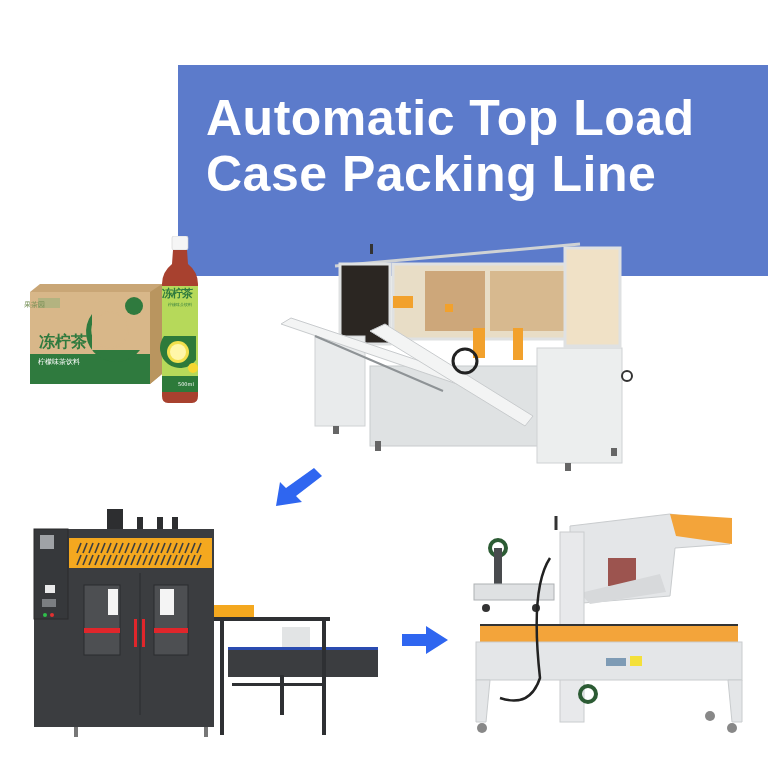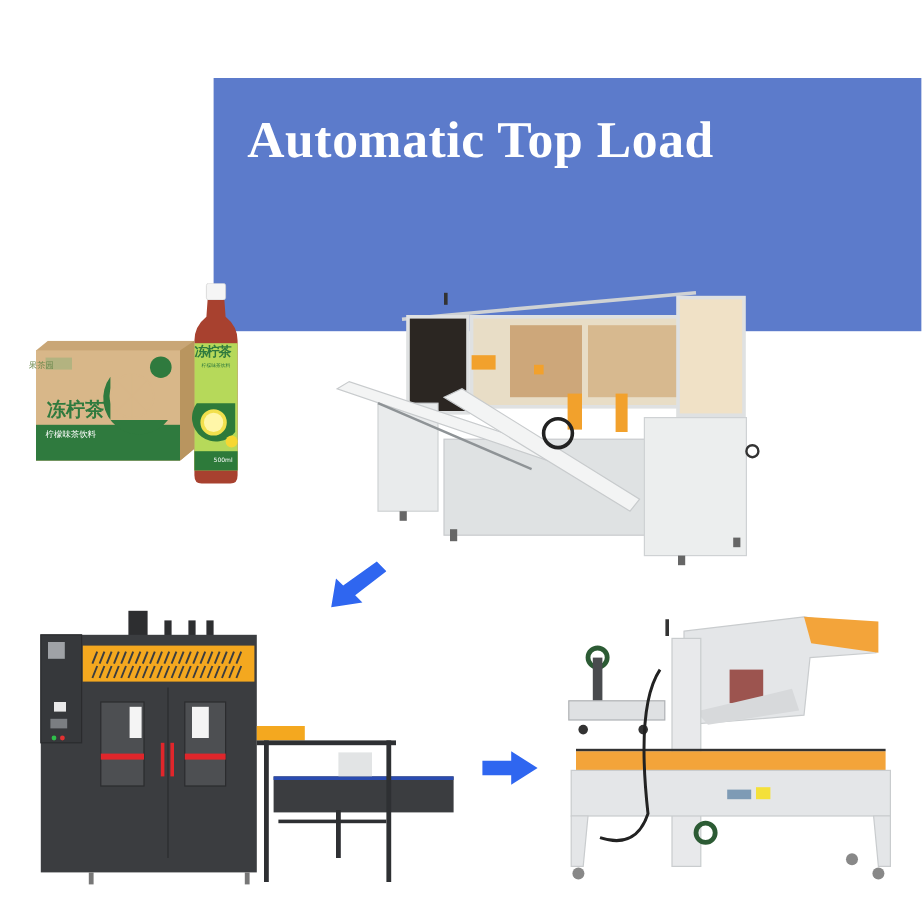--- a/index.html
+++ b/index.html
@@ -1,28 +1,29 @@
 <!DOCTYPE html>
 <html><head>
 <meta charset="utf-8">
 <style>
   html, body { margin:0; padding:0; }
   body { width:768px; height:768px; background:#ffffff; position:relative; overflow:hidden; font-family:"DejaVu Sans", sans-serif; }
   .abs { position:absolute; }
   .banner { left:178px; top:65px; width:590px; height:211px; background:#5c7bcb; }
-  .title { left:206px; top:90px; color:#ffffff; font-family:Liberation Serif, serif; font-weight:bold; font-size:43px; line-height:56px; letter-spacing:0.5px; }
+  .title { left:206px; top:90px; color:#ffffff; font-family:Liberation Sans, sans-serif; font-weight:bold; font-size:50px; line-height:56px; letter-spacing:0.5px; }
   .title div { white-space:nowrap; }
   svg { display:block; }
 </style>
 </head>
 <body>
 
 <div class="abs banner"></div>
 <div class="abs title">
   <div>Automatic Top Load</div>
+  <div>Case Packing Line</div>
 </div>
 
 <div class="abs" style="left:30px;top:284px;width:132px;height:100px;">
   <svg width="132" height="100" viewBox="0 0 132 100">
     <polygon points="0,8 10,0 132,0 132,90 120,100 0,100" fill="#c9a676"></polygon>
     <rect x="0" y="8" width="120" height="92" fill="#d8b789"></rect>
     <polygon points="120,8 132,0 132,90 120,100" fill="#b9955f"></polygon>
     <rect x="0" y="70" width="120" height="30" fill="#2f7a3e"></rect>
     <path d="M62,30 A28,28 0 1,0 110,66 L62,66 Z" fill="#2f7a3e"></path>
     <circle cx="80" cy="46" r="18" fill="none" stroke="#d8b789" stroke-width="1.5"></circle>

